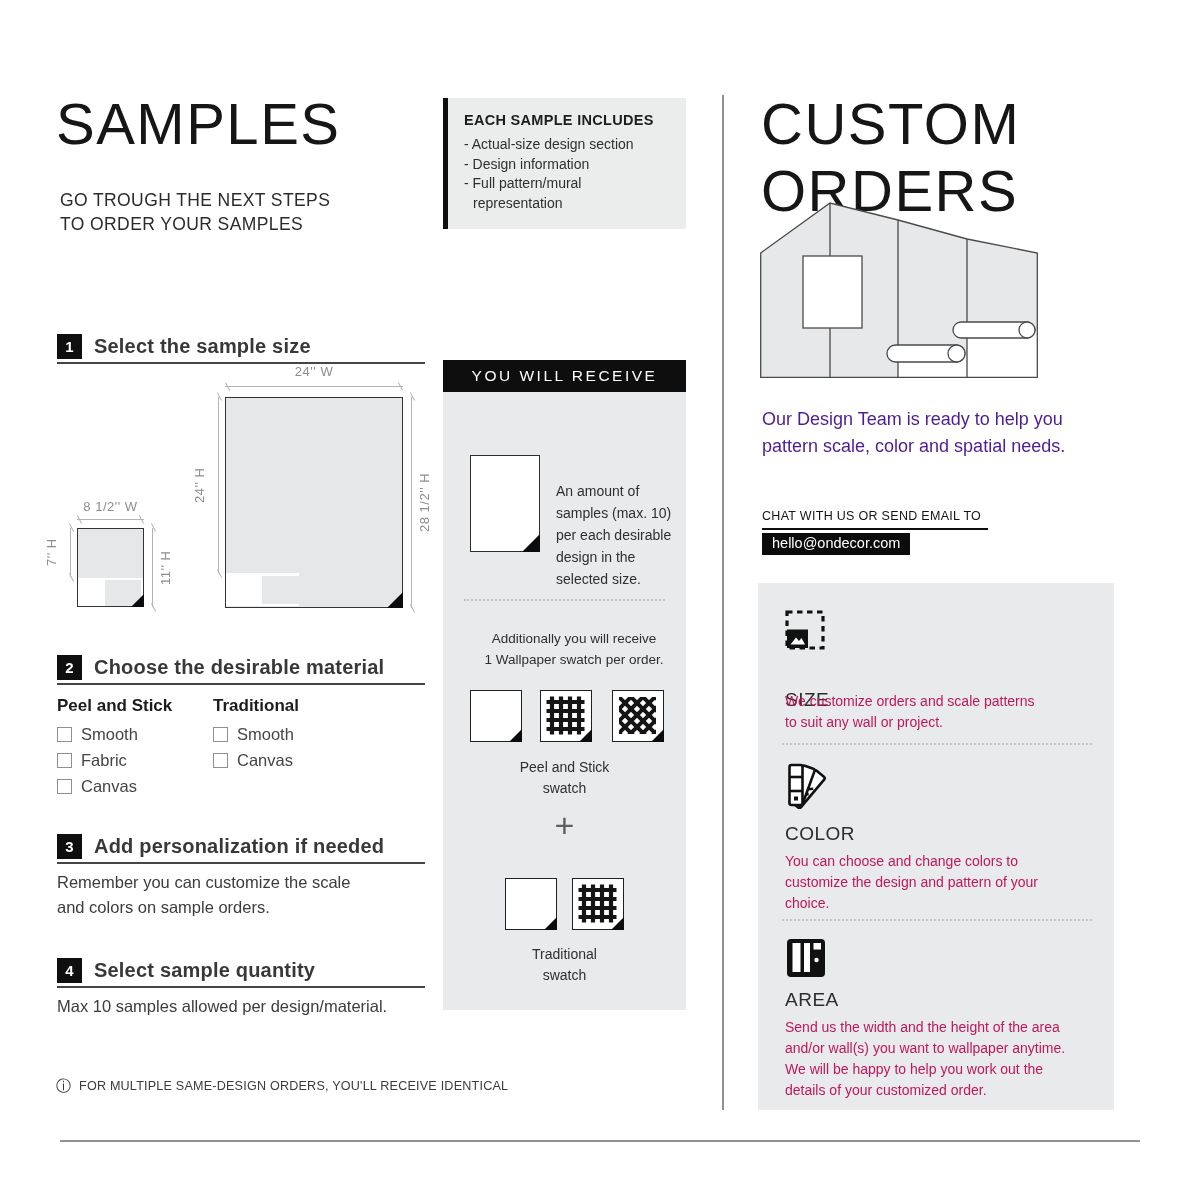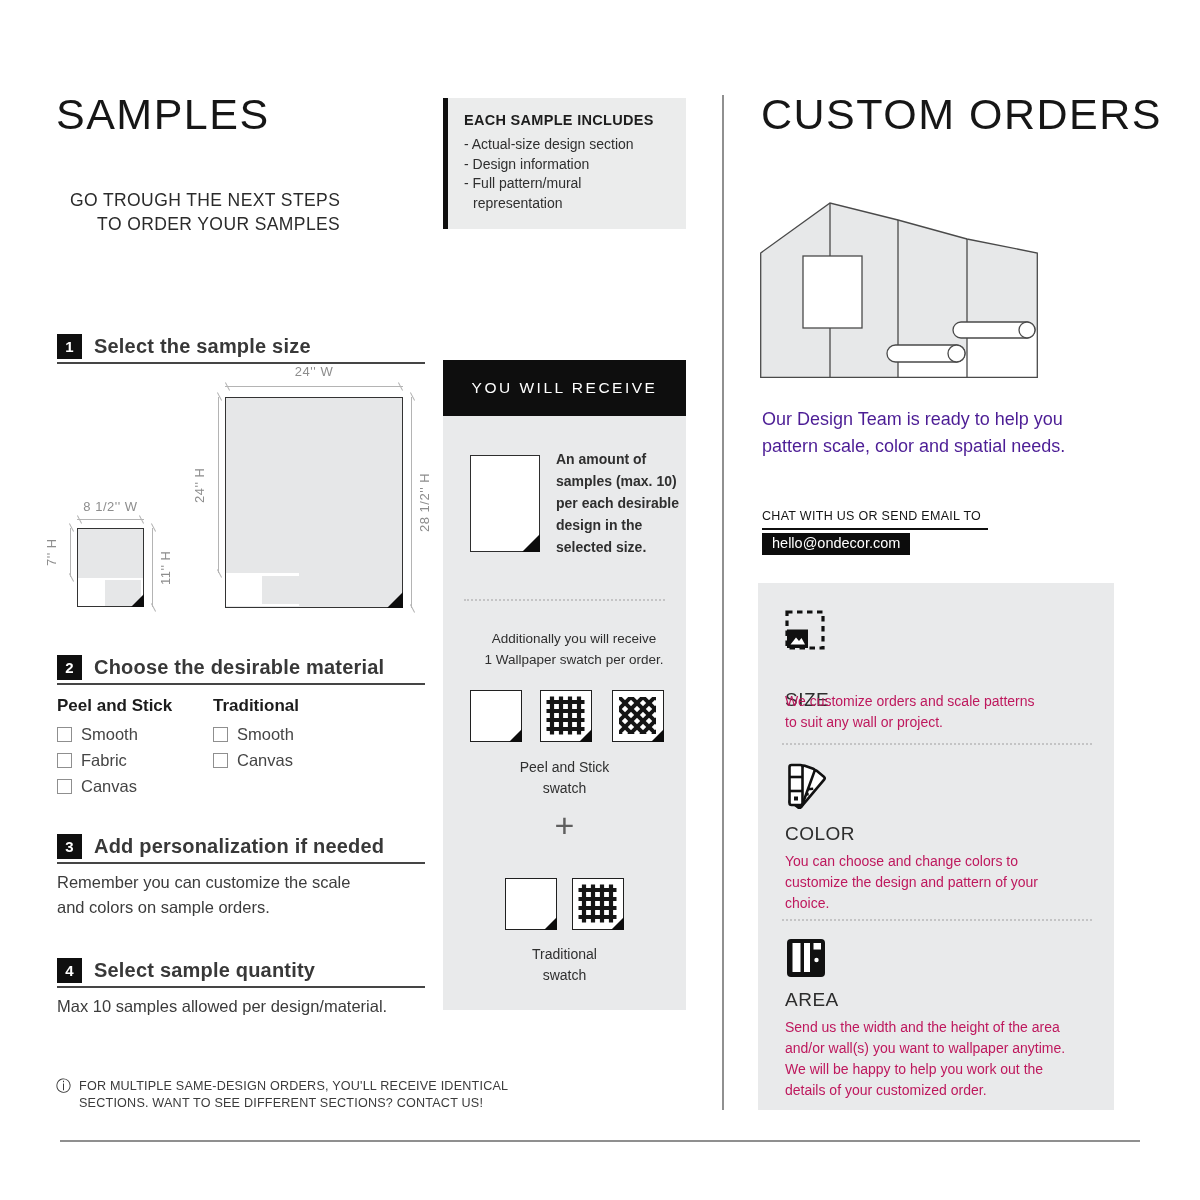--- a/index.html
+++ b/index.html
@@ -2,21 +2,21 @@
 <html><head>
 <meta charset="utf-8">
 <style>
   html,body{margin:0;padding:0;background:#fff;}
   #canvas{position:relative;width:1200px;height:1200px;background:#ffffff;
           font-family:"Liberation Sans","DejaVu Sans",sans-serif;color:#222;overflow:hidden;}
   .abs{position:absolute;}
   .nowrap{white-space:nowrap;}
 
   
-  .h1{font-size:43px;letter-spacing:1.5px;color:#161616;font-weight:500;}
+  .h1{font-size:58px;letter-spacing:1.5px;color:#161616;font-weight:500;}
 
   
   #samples-sub{font-size:17.5px;line-height:24px;letter-spacing:.4px;color:#2b2b2b;}
   .step-hdr{display:flex;align-items:center;gap:12px;width:368px;
             border-bottom:2px solid #454545;padding-bottom:3px;}
   .step-num{width:25px;height:25px;background:#0f0f0f;color:#fff;font-size:15px;font-weight:700;
             display:flex;align-items:center;justify-content:center;flex:0 0 auto;}
   .step-title{font-size:20px;color:#383838;letter-spacing:.2px;font-weight:bold;}
   .body-txt{font-size:16.5px;line-height:25px;color:#3c3c3c;}
 
@@ -48,21 +48,21 @@
   #info-glyph{font-size:15px;line-height:16px;color:#333;}
 
   
   #includes-box{background:#ebecec;border-left:5px solid #0f0f0f;box-sizing:border-box;
                 width:243px;padding:14px 12px 16px 16px;}
   #includes-box .tt{font-size:14.5px;font-weight:700;letter-spacing:.3px;color:#1d1d1d;margin-bottom:7px;}
   #includes-box .it{font-size:14px;line-height:19.5px;color:#2f2f2f;}
   #includes-box .cont{padding-left:9px;}
 
   #mid-panel{background:#e9eaeb;width:243px;height:650px;}
-  #receive-bar{width:243px;height:56px;background:#0e0e0e;color:#fff;display:flex;align-items:center;
+  #receive-bar{width:243px;height:32px;background:#0e0e0e;color:#fff;display:flex;align-items:center;
                justify-content:center;font-size:15.5px;letter-spacing:2.5px;}
   #page-icon{width:70px;height:97px;background:#fff;border:1.5px solid #2e2e2e;box-sizing:border-box;}
   .mid-txt{font-size:14px;line-height:22px;color:#2f2f2f;}
   .mid-center{text-align:center;font-size:13.5px;line-height:21px;color:#2f2f2f;}
   .dotted{border-top:2px dotted #c4c4c5;height:0;}
   .swatch{position:absolute;width:52px;height:52px;background:#fff;border:1.5px solid #202020;box-sizing:border-box;}
   .swsvg{position:absolute;left:0;top:0;width:49px;height:49px;}
   #plus-sign{text-align:center;font-size:34px;font-weight:400;color:#5f5f5f;}
 
   
@@ -76,21 +76,21 @@
   .feat-body{position:absolute;font-size:14px;line-height:21px;color:#be185d;}
   #bottom-rule{height:2px;background:#8f8f8f;}
 </style>
 </head>
 <body>
 
 <div id="canvas">
 
   <div class="abs h1" style="left:56px;top:90px;">SAMPLES</div>
 
-  <div class="abs" id="samples-sub" style="left:70px;top:188px;text-align:right;">
+  <div class="abs" id="samples-sub" style="left:60px;top:188px;">
     <div class="nowrap">GO TROUGH THE NEXT STEPS</div>
     <div class="nowrap">TO ORDER YOUR SAMPLES</div>
   </div>
 
   <div class="abs step-hdr" style="left:57px;top:334px;">
     <div class="step-num">1</div>
     <div class="step-title nowrap">Select the sample size</div>
   </div>
 
   <div class="abs dimlabel nowrap" style="left:57px;top:499px;width:107px;">8 1/2'' W</div>
@@ -160,39 +160,38 @@
   <div class="abs step-hdr" style="left:57px;top:958px;">
     <div class="step-num">4</div>
     <div class="step-title nowrap">Select sample quantity</div>
   </div>
   <div class="abs body-txt nowrap" style="left:57px;top:994px;">Max 10 samples allowed per design/material.</div>
 
   <div class="abs" id="footnote" style="left:56px;top:1078px;">
     <span id="info-glyph">ⓘ</span>
     <div class="txt">
       <div class="nowrap">FOR MULTIPLE SAME-DESIGN ORDERS, YOU'LL RECEIVE IDENTICAL</div>
-      <div class="nowrap">SECTIONS. WANT TO SEE DIFFERENT SECTIONS? CONTACT US!</div>
     </div>
   </div>
 
   <div class="abs" id="includes-box" style="left:443px;top:98px;">
     <div class="tt nowrap">EACH SAMPLE INCLUDES</div>
     <div class="it nowrap">- Actual-size design section</div>
     <div class="it nowrap">- Design information</div>
     <div class="it nowrap">- Full pattern/mural</div>
     <div class="it cont nowrap">representation</div>
   </div>
 
   <div class="abs" id="mid-panel" style="left:443px;top:360px;"></div>
   <div class="abs" id="receive-bar" style="left:443px;top:360px;">YOU WILL RECEIVE</div>
 
   <div class="abs" id="page-icon" style="left:470px;top:455px;">
     <div class="fold page"></div>
   </div>
-  <div class="abs mid-txt" style="left:556px;top:448px;font-weight:bold;">
+  <div class="abs mid-txt" style="left:556px;top:480px;">
     <div class="nowrap">An amount of</div>
     <div class="nowrap">samples (max. 10)</div>
     <div class="nowrap">per each desirable</div>
     <div class="nowrap">design in the</div>
     <div class="nowrap">selected size.</div>
   </div>
 
   <div class="abs dotted" style="left:464px;top:599px;width:201px;"></div>
 
   <div class="abs mid-center" style="left:443px;top:628px;width:262px;">

